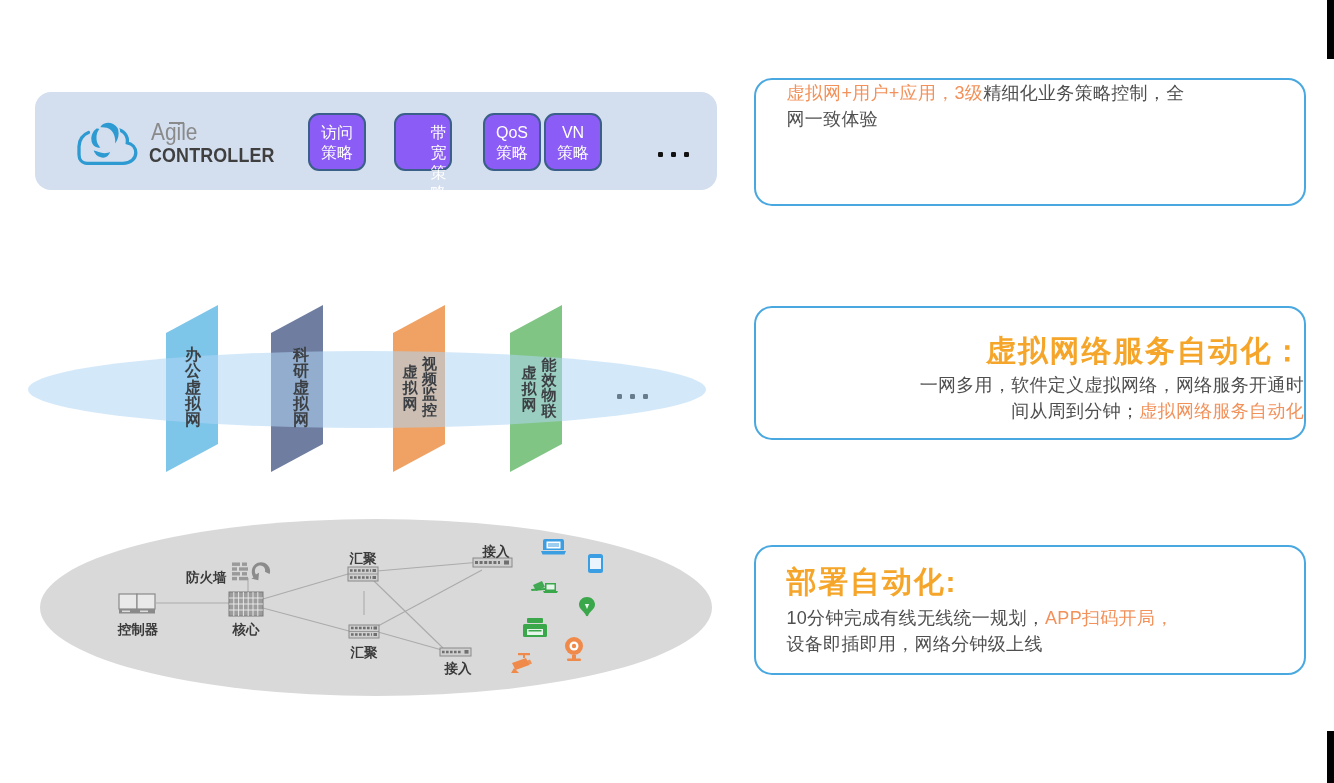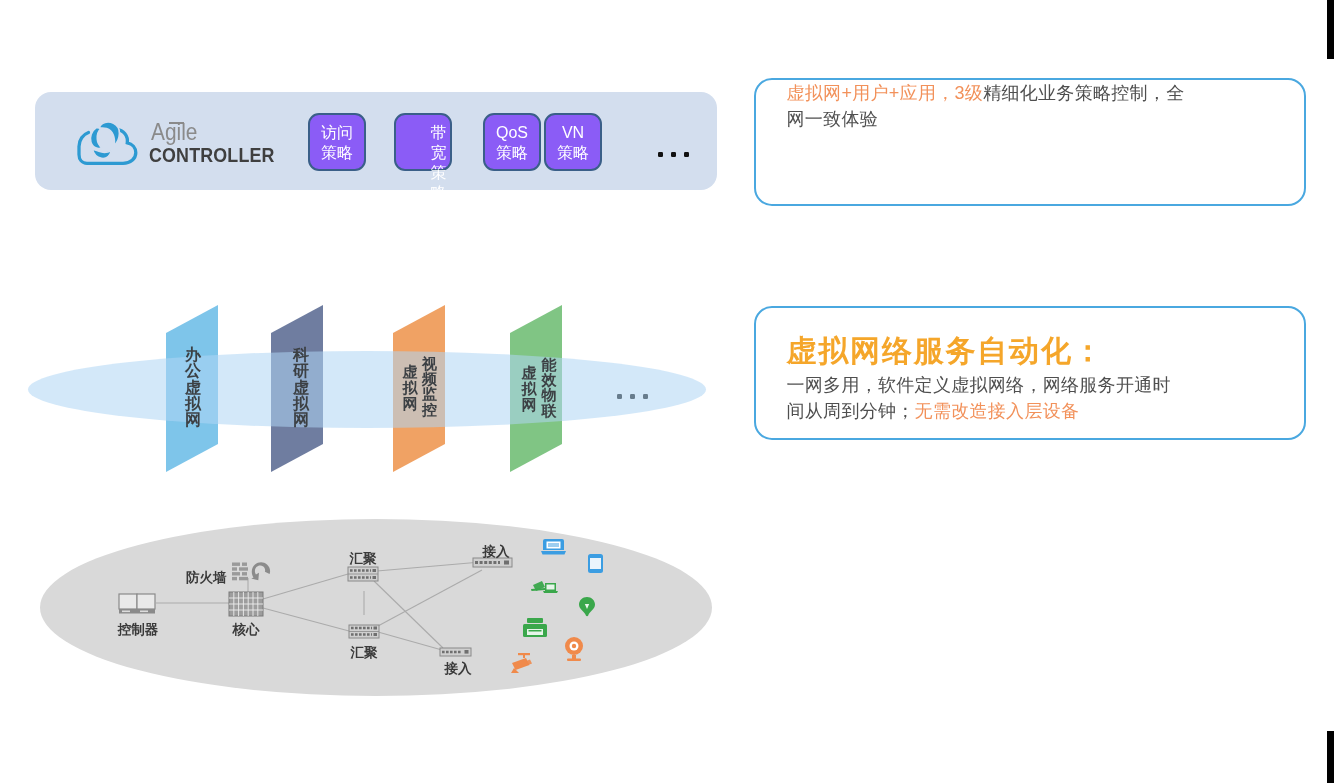--- a/index.html
+++ b/index.html
@@ -207,20 +207,24 @@
         <rect x="523" y="654" width="2" height="4"></rect>
         <rect x="518" y="653" width="12" height="2.2"></rect>
         <path d="M514 668 l-3 5 h8 Z"></path>
       </g>
     </g>
   </svg>
 
   <div class="rbox" style="top:78px; height:128px;">
     <div class="body" style="margin-top:-0.5px;"><span class="o1">虚拟网+用户+应用，3级</span>精细化业务策略控制，全<br>网一致体验</div>
   </div>
-  <div class="rbox" style="top:306px; height:134px;">
+  <div class="rbox" style="top:306px; height:134px;text-align:right;">
     <div class="title" style="margin-top:23px;">虚拟网络服务自动化：</div>
-    <div class="body" style="margin-top:-0.5px;">一网多用，软件定义虚拟网络，网络服务开通时<br>间从周到分钟；<span class="o1">无需改造接入层设备</span></div>
+    <div class="body" style="margin-top:-0.5px;">一网多用，软件定义虚拟网络，网络服务开通时<br>间从周到分钟；<span class="o1">虚拟网络服务自动化</span></div>
+  </div>
+  <div class="rbox" style="top:545px; height:130px;">
+    <div class="title" style="margin-top:15px;">部署自动化:</div>
+    <div class="body" style="margin-top:1.5px;">10分钟完成有线无线统一规划，<span class="o1">APP扫码开局，</span><br>设备即插即用，网络分钟级上线</div>
   </div>
 
   <div class="abs" id="bar-tr"></div>
   <div class="abs" id="bar-br"></div>
 </div>
 
 </body></html>

